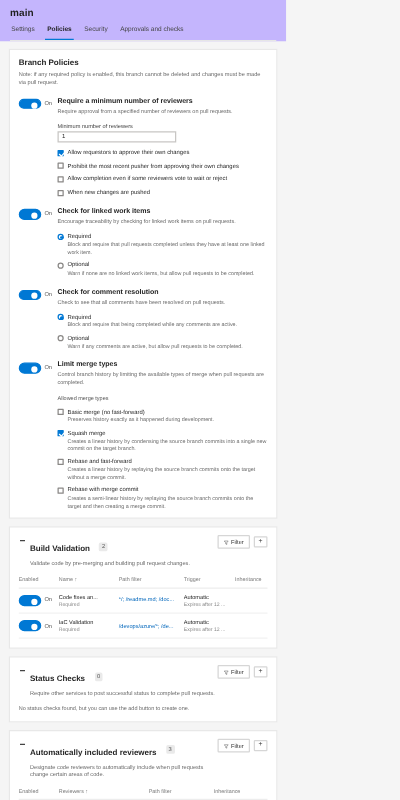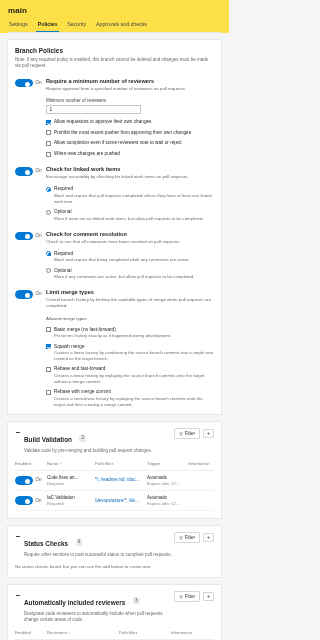--- a/index.html
+++ b/index.html
@@ -7,21 +7,21 @@
     margin: 0; padding: 0;
     width: 229px; height: 640px;
     background: #f5f5f5;
     font-family: "Liberation Sans", sans-serif;
     color: #1f1f1f;
     overflow: hidden;
   }
   body { position: relative; }
 
   
-  .page-head { padding: 5px 8px 0 8px; background: #fde047; }
+  .page-head { padding: 5px 8px 0 8px; background: #c4b5fd; }
   .branch-title {
     font-size: 8px; font-weight: bold; letter-spacing: .1px;
     color: #1f1f1f; line-height: 11px;
   }
   .tabbar {
     display: flex; align-items: flex-end; gap: 8px;
     margin-top: 4px; padding-bottom: 0;
     border-bottom: 1px solid #e6e6e6;
   }
   .tab {

